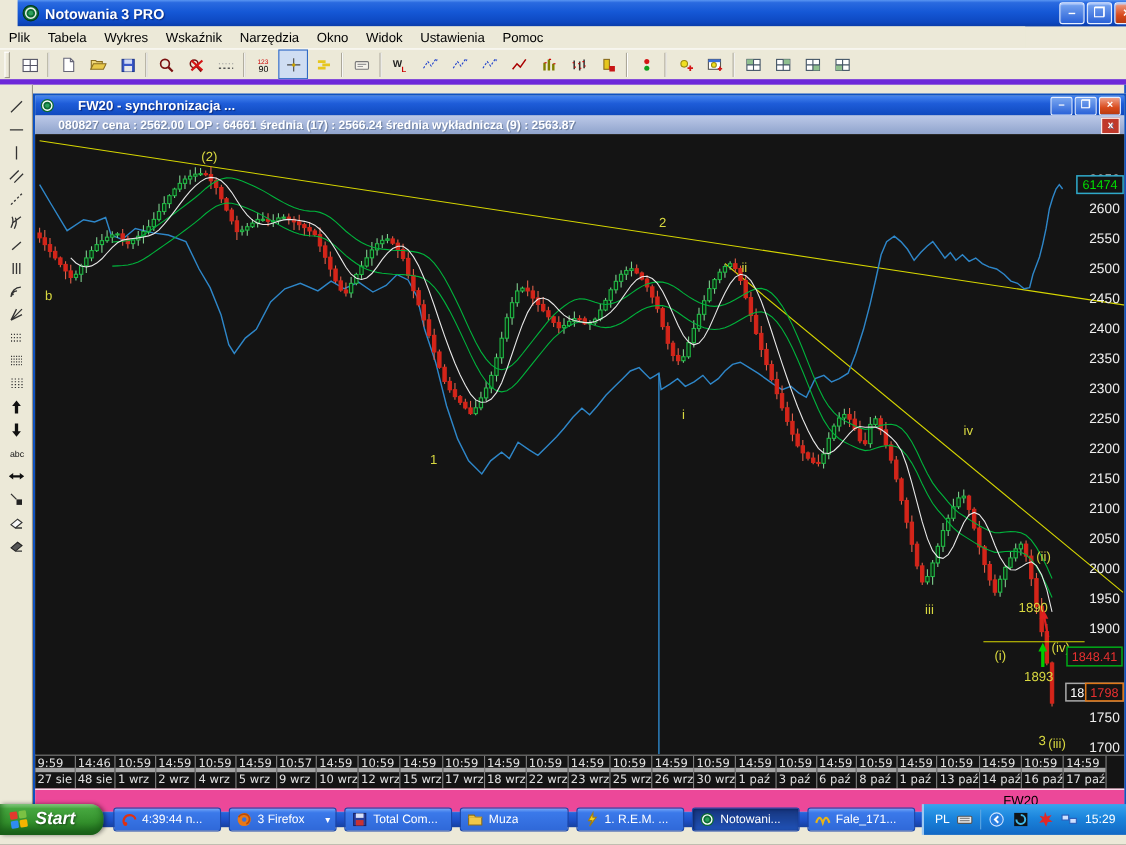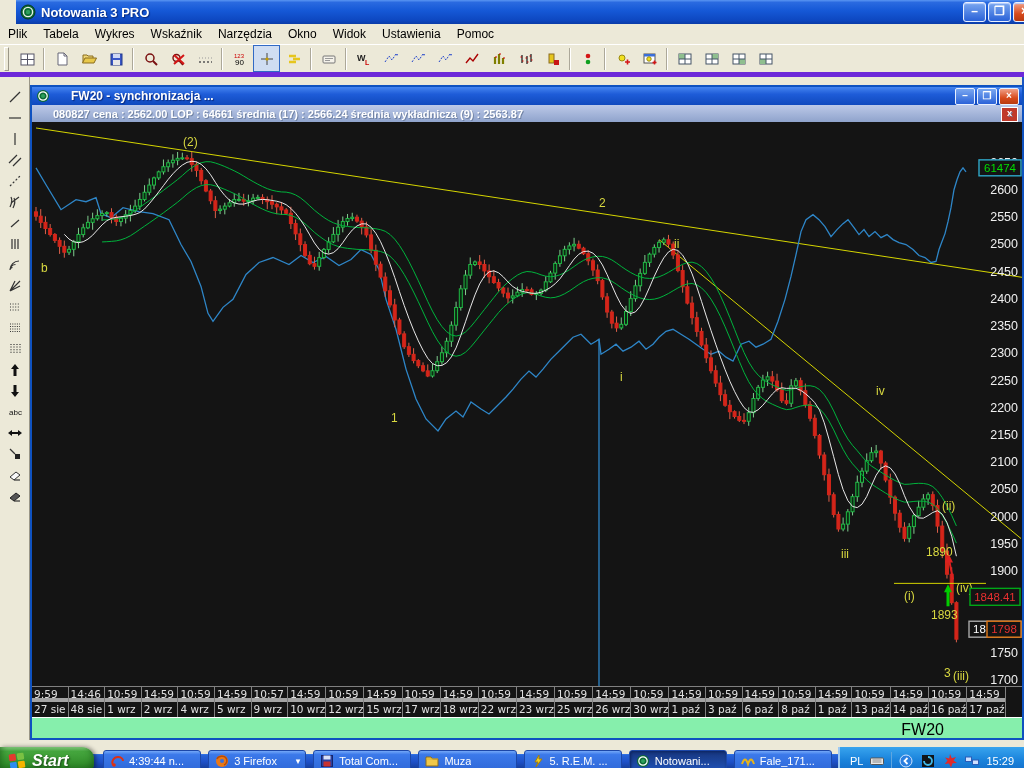--- a/index.html
+++ b/index.html
@@ -51,25 +51,25 @@
   .info-close{position:absolute;right:4px;top:2px;width:15px;height:13px;background:#c0392b;
     border:1px solid #fff;color:#fff;font-size:9px;line-height:11px;text-align:center;font-weight:bold}
   .chartwrap{flex:1 1 auto;background:#141414;position:relative;overflow:hidden}
   .chartwrap svg{position:absolute;left:0;top:0;width:100%;height:100%}
   .timeaxis{flex:0 0 30px;height:30px;background:#141414;border-top:1px solid #808080;
     display:flex;overflow:hidden}
   .tcol{flex:0 0 36.6px;border-right:1px solid #808080;font-size:10.5px;color:#e0e0e0;
     box-sizing:border-box;font-family:"DejaVu Sans",sans-serif}
   .tcol div{height:15px;line-height:15px;padding-left:2px;white-space:nowrap;overflow:hidden}
   .tcol .trow{border-bottom:4px solid #a3a3a3;box-sizing:border-box}
-  .cstatus{flex:0 0 20px;height:20px;background:#86efac;border-top:1px solid #fff;
-    position:relative;font-size:16px;color:#000}
+  .cstatus{flex:0 0 20px;height:20px;background:#ec4899;border-top:1px solid #fff;
+    position:relative;font-size:12px;color:#000}
   .cstatus span{position:absolute;right:78px;top:3px}
   
-  .taskbar{position:absolute;left:0;bottom:0;width:1024px;height:14px;
+  .taskbar{position:absolute;left:0;bottom:16px;width:1024px;height:14px;
     background:linear-gradient(180deg,#3a7ae8 0%,#2663d8 8%,#1e50c8 55%,#16409f 100%);
     display:flex;align-items:center}
   .start{height:28px;flex:0 0 94px;border-radius:0 12px 12px 0;display:flex;align-items:center;
     padding-left:7px;box-sizing:border-box;color:#fff;font-weight:bold;font-style:italic;
     font-size:16px;text-shadow:1px 1px 2px #1d4a1b;
     background:linear-gradient(180deg,#8ed488 0%,#46a73f 15%,#338f2c 60%,#1e6b1c 100%);
     box-shadow:inset 0 -4px 8px #195c17,2px 0 4px rgba(0,0,0,.45)}
   .start .icon{margin-right:5px}
   .tasks{flex:1 1 auto;display:flex;gap:7px;padding:3px 6px 3px 9px;min-width:0}
   .task{flex:1 1 0;max-width:104px;height:22px;border-radius:3px;border:1px solid #1c47a8;
@@ -1053,21 +1053,21 @@
           </svg>
         </span>
         <span class="lbl">Muza</span>
       </div>
       <div class="task">
         <span class="icon">
           <svg width="16" height="16" viewBox="0 0 16 16">
             <path d="M9 2L5 9h3l-2 5 6-8H9z" fill="#f0d020" stroke="#a07c10"></path>
           </svg>
         </span>
-        <span class="lbl">5. R.E.M. ...</span>
+        <span class="lbl">1. R.E.M. ...</span>
       </div>
       <div class="task active">
         <span class="icon">
           <svg width="16" height="16" viewBox="0 0 16 16">
             <circle cx="8" cy="8" r="6" fill="#0d6b35"></circle>
             <circle cx="8" cy="8" r="4.2" fill="none" stroke="#fff" stroke-width="1.2"></circle>
             <circle cx="8" cy="8" r="2" fill="#2ea05c"></circle>
           </svg>
         </span>
         <span class="lbl">Notowani...</span>

